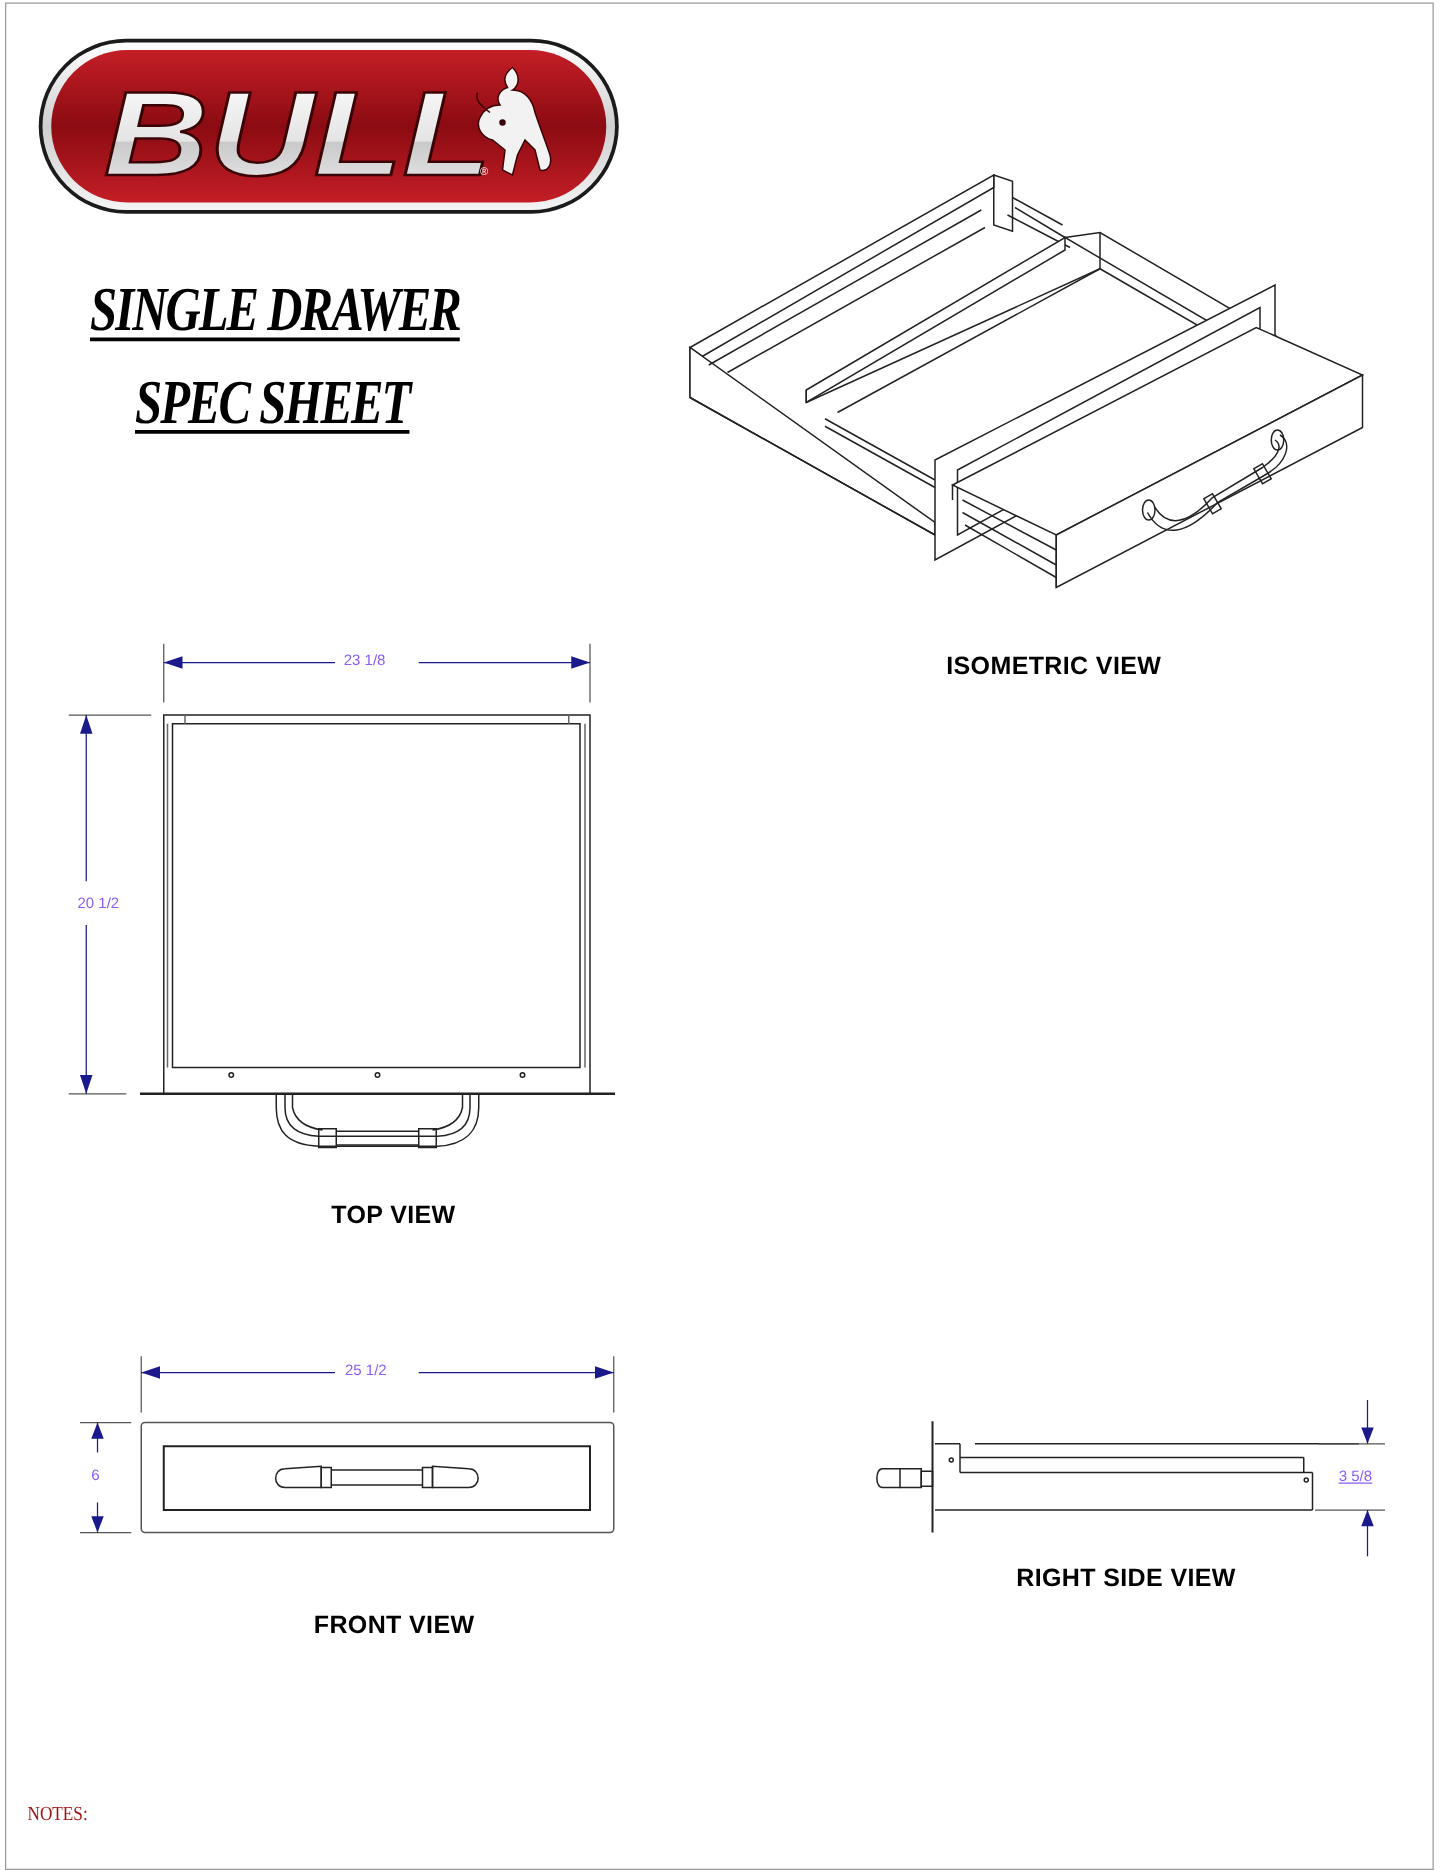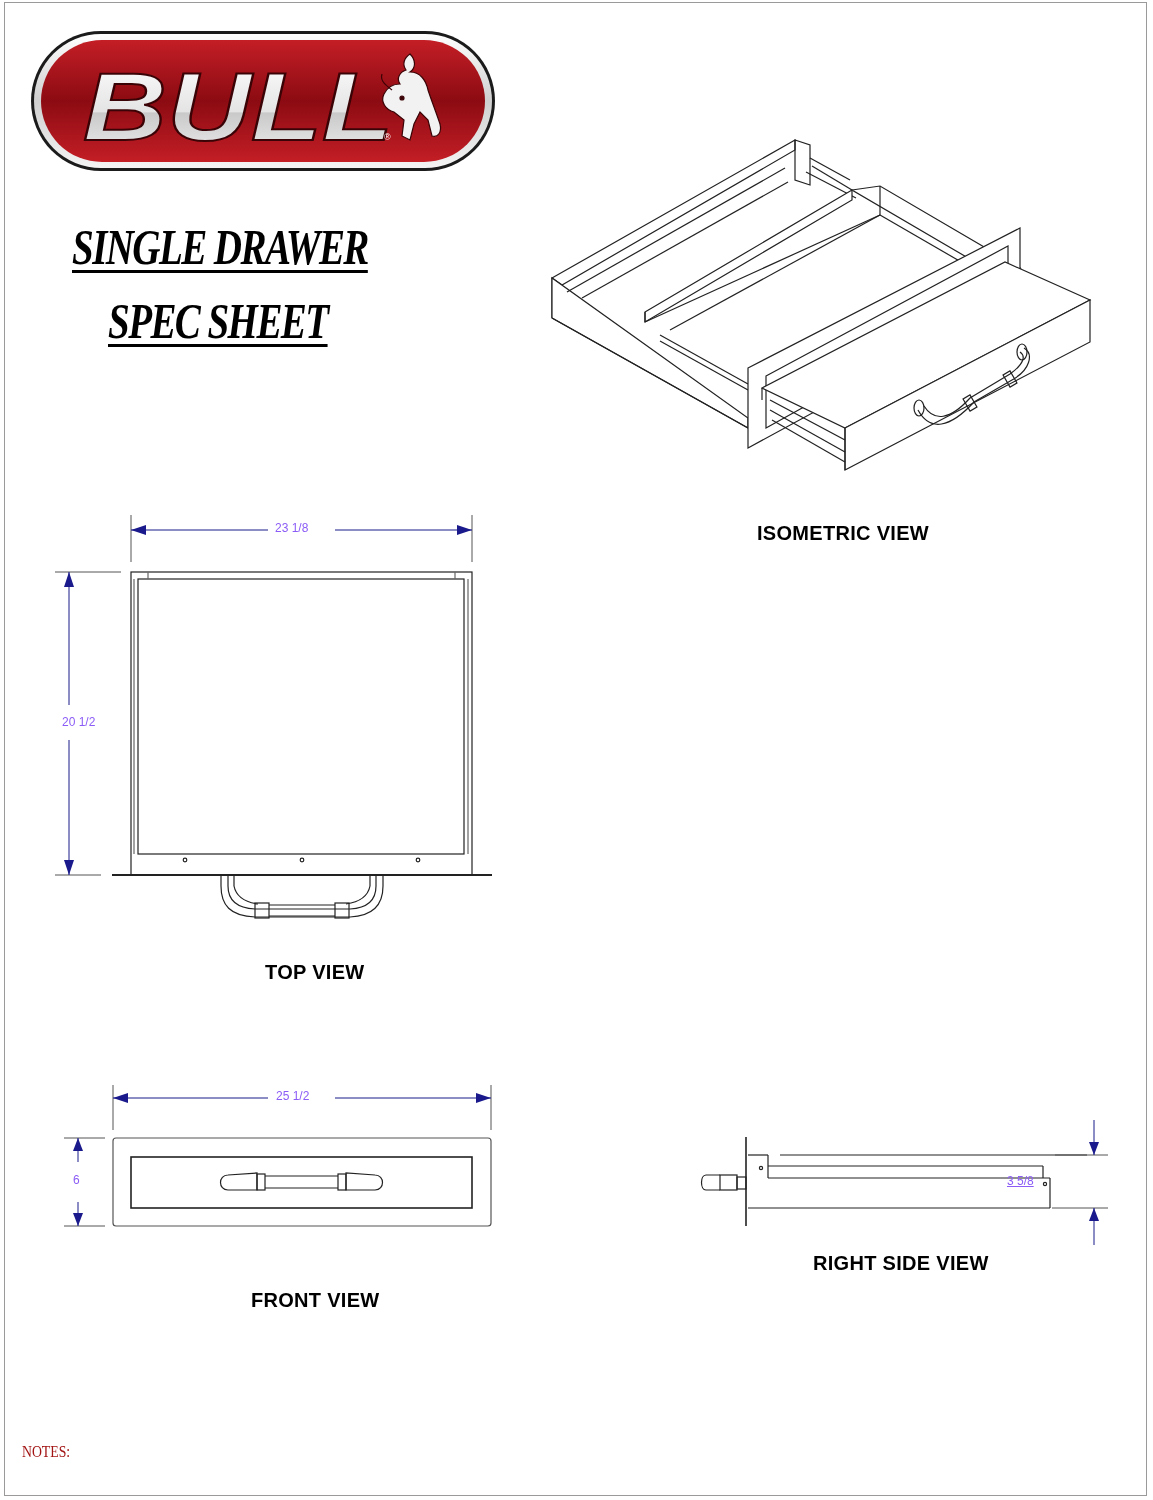--- a/index.html
+++ b/index.html
@@ -209,21 +209,21 @@
   </g>
   <g stroke="#1a1a8c" stroke-width="1" fill="#1a1a8c">
     <line x1="1055" y1="1155" x2="1108" y2="1155" stroke="#555"></line>
     <line x1="1052" y1="1208" x2="1108" y2="1208" stroke="#555"></line>
     <line x1="1094" y1="1120" x2="1094" y2="1155"></line>
     <line x1="1094" y1="1208" x2="1094" y2="1245"></line>
     <polygon points="1094,1155 1089,1142 1099,1142" stroke="none"></polygon>
     <polygon points="1094,1208 1089,1221 1099,1221" stroke="none"></polygon>
   </g>
 </svg>
-<div class="abs dim-text" style="left:1003px;top:1174px;background:transparent;text-decoration:underline;">3 5/8</div>
+<div class="abs dim-text" style="left:1067px;top:1174px;background:transparent;text-decoration:underline;">3 5/8</div>
 <div class="abs view-label" style="left:813px;top:1252px;">RIGHT SIDE VIEW</div>
 
 <div class="abs notes">
   <div>NOTES:</div>
   
   
   
 </div>
 
 </body></html>

